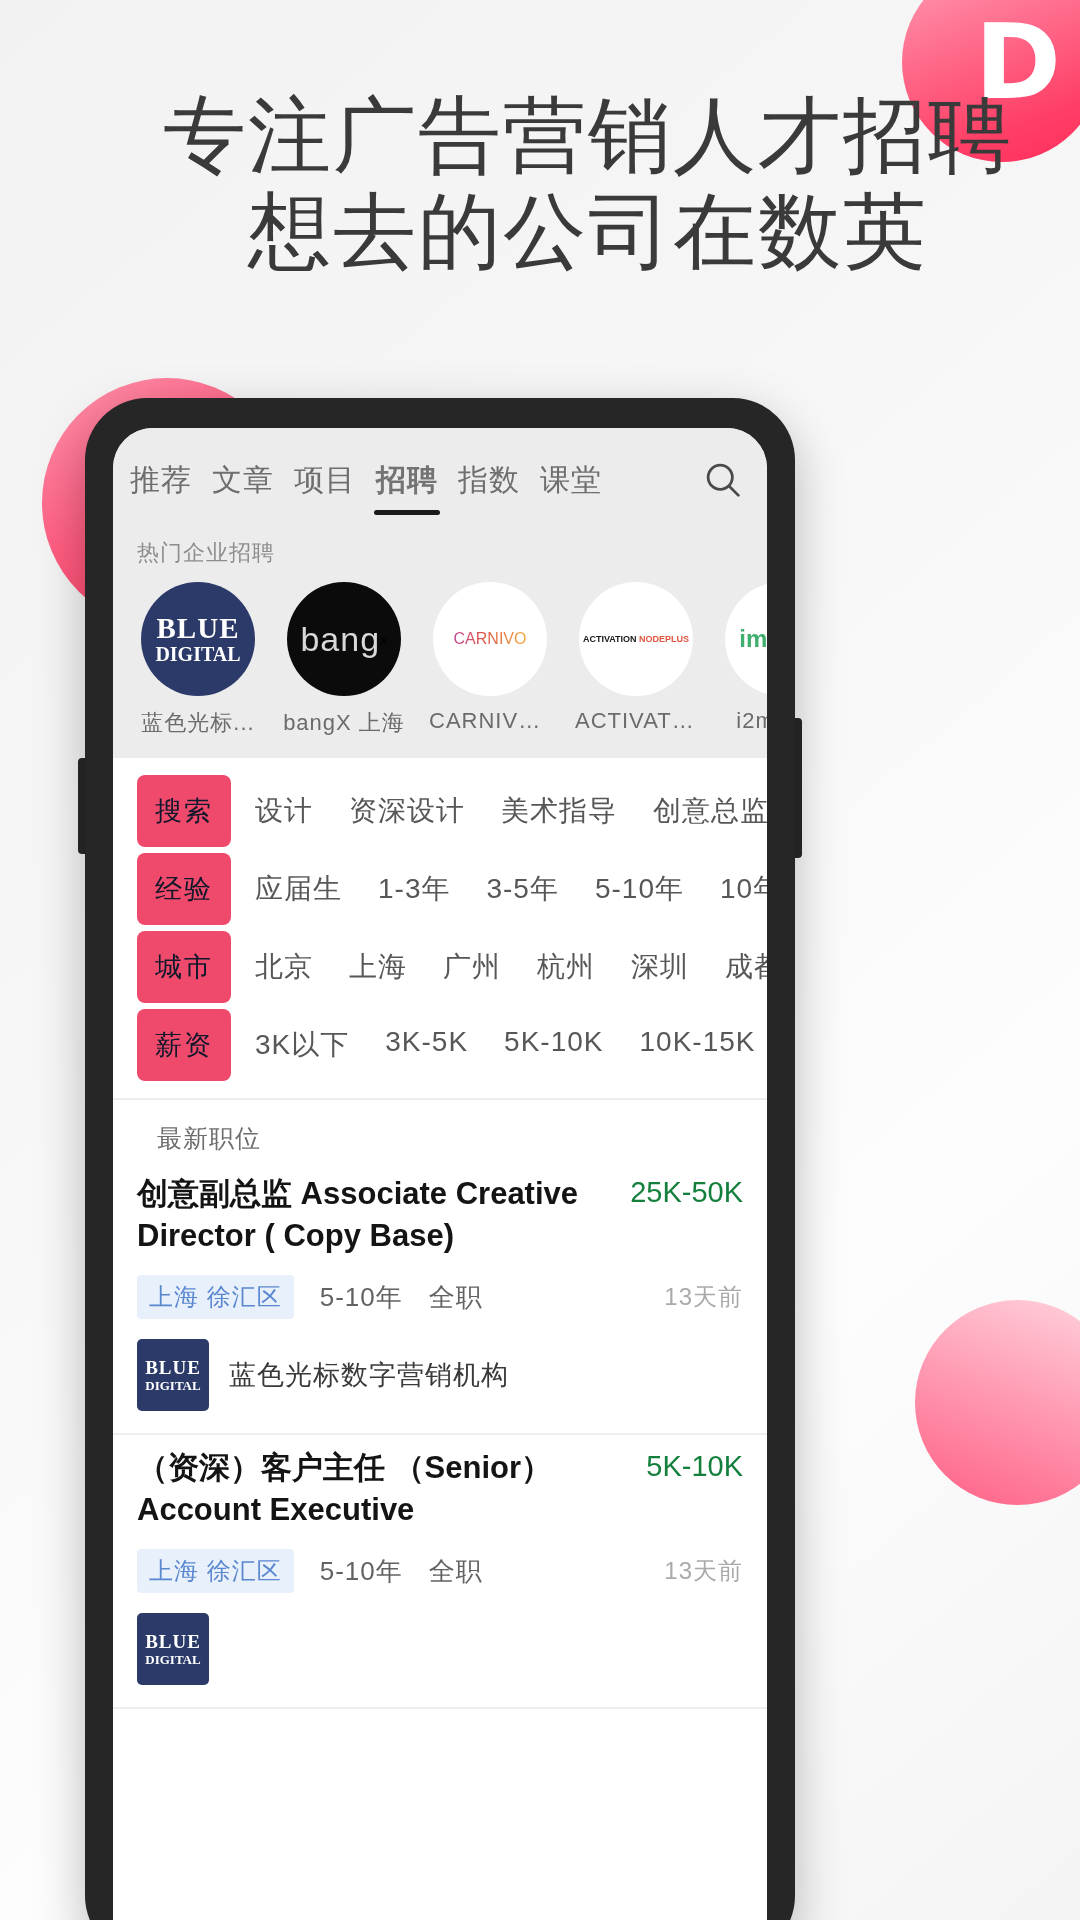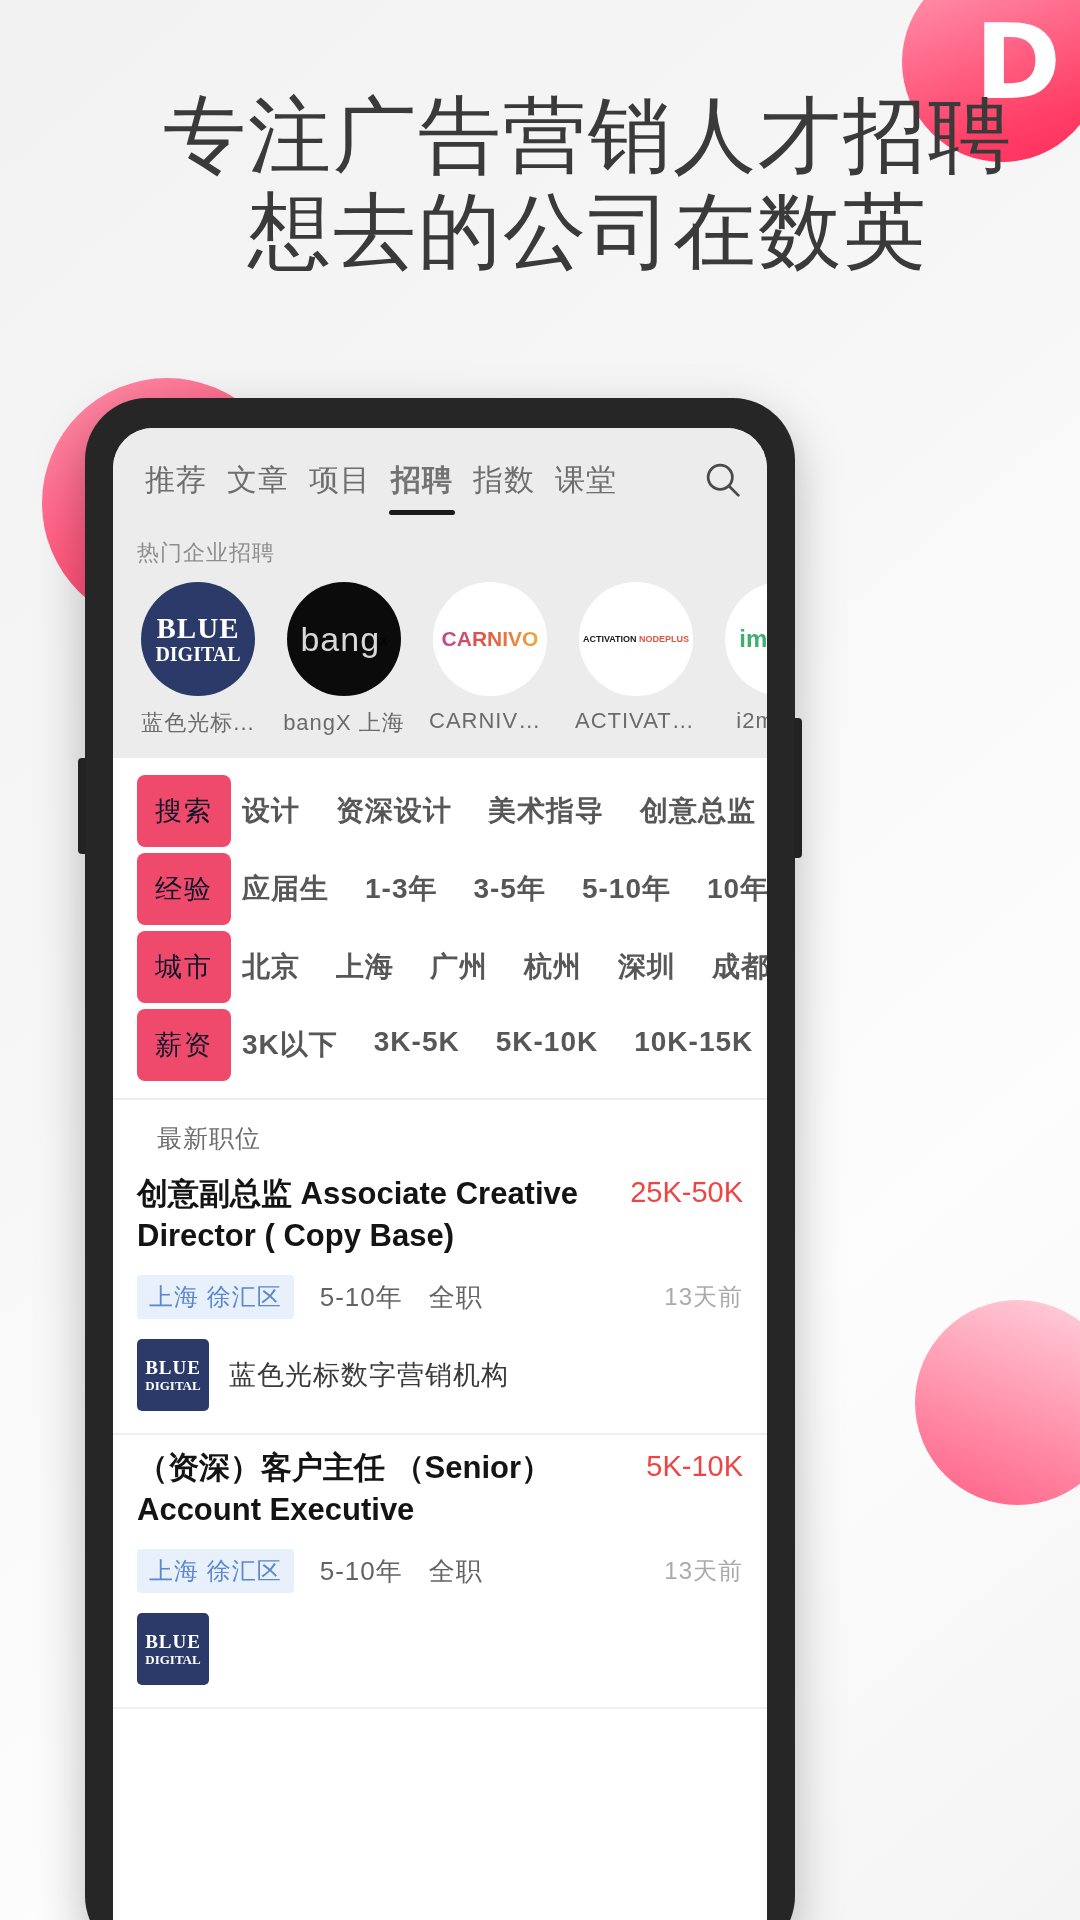--- a/index.html
+++ b/index.html
@@ -57,21 +57,21 @@
     background:#232323;border-radius:0 4px 4px 0;
   }
   #screen{
     position:absolute;left:28px;top:30px;width:654px;height:1530px;
     background:#ffffff;border-radius:40px 40px 0 0;overflow:hidden;
   }
 
   
   #tabbar{
     height:104px;background:#ececec;display:flex;align-items:center;
-    padding:0 14px 0 22px;box-sizing:border-box;
+    padding:0 14px 0 7px;box-sizing:border-box;
   }
   .tab{
     font-size:30px;color:#6e6e6e;padding:0 10px;position:relative;
     white-space:nowrap;letter-spacing:1px;
   }
   .tab.active{color:#737373;font-weight:bold;}
   .tab.active:after{
     content:"";position:absolute;left:8px;right:8px;bottom:-14px;height:5px;
     background:#1b1b1b;border-radius:3px;
   }
@@ -89,49 +89,49 @@
   }
   .logo.blue{background:#2b3a68;}
   .logo.blue .l1{color:#fff;font-family:"Liberation Serif","DejaVu Serif",serif;
     font-size:29px;font-weight:bold;letter-spacing:1px;line-height:30px;}
   .logo.blue .l2{color:#fff;font-family:"Liberation Serif","DejaVu Serif",serif;
     font-size:20px;font-weight:bold;letter-spacing:0px;line-height:22px;}
   .logo.black{background:#0b0b0b;}
   .logo.black span{color:#d8d8d8;font-size:34px;letter-spacing:1px;}
   .logo.black sup{font-size:15px;}
   .logo.white{background:#ffffff;}
-  .carnivo{font-size:21px;font-weight:bold;letter-spacing:0px;}
+  .carnivo{font-size:16px;font-weight:normal;letter-spacing:0px;}
   .actv{font-size:9px;font-weight:bold;letter-spacing:0px;white-space:nowrap;}
   .imago{color:#3fae6e;font-size:24px;font-weight:600;}
   .cname{
     font-size:22px;color:#6b6b6b;margin-top:12px;white-space:nowrap;
     overflow:hidden;text-overflow:ellipsis;letter-spacing:1px;
   }
 
   
   #filters{background:#fff;padding:14px 0 14px 24px;}
   .frow{display:flex;align-items:center;height:78px;}
   .fbadge{
     background:#ef4a6c;color:#0f172a;font-size:27px;border-radius:8px;
     padding:18px 18px;flex:0 0 auto;letter-spacing:2px;
   }
-  .fopts{display:flex;gap:36px;margin-left:11px;overflow:hidden;white-space:nowrap;font-weight:bold;}
+  .fopts{display:flex;gap:36px;margin-left:24px;overflow:hidden;white-space:nowrap;}
   .fopt{font-size:28px;color:#575757;letter-spacing:1px;}
 
   
   #jobs{border-top:2px solid #ededed;background:#fff;}
   #jobs-title{font-size:25px;color:#6e6e6e;padding:22px 0 6px 24px;letter-spacing:1px;margin-left:20px;}
   .job{padding:12px 24px 22px 24px;border-bottom:2px solid #efefef;}
   .job-head{display:flex;align-items:flex-start;gap:32px;}
   .job-title{
     font-size:31px;color:#141414;font-weight:bold;line-height:42px;flex:1;
     letter-spacing:0px;
   }
   .job-salary{
-    font-size:29px;color:#ef4444;white-space:nowrap;padding-top:3px;letter-spacing:0px;
+    font-size:29px;color:#15803d;white-space:nowrap;padding-top:3px;letter-spacing:0px;
   }
   .job-meta{display:flex;align-items:center;gap:26px;margin-top:18px;}
   .loc-tag{
     background:#e7f0fb;color:#5b87cf;font-size:24px;padding:6px 12px;border-radius:4px;
     letter-spacing:1px;
     text-align:right;
   }
   .meta-txt{font-size:26px;color:#636363;letter-spacing:1px;}
   .job-time{margin-left:auto;font-size:24px;color:#aaaaaa;letter-spacing:1px;}
   .job-company{display:flex;align-items:center;gap:20px;margin-top:20px;}

